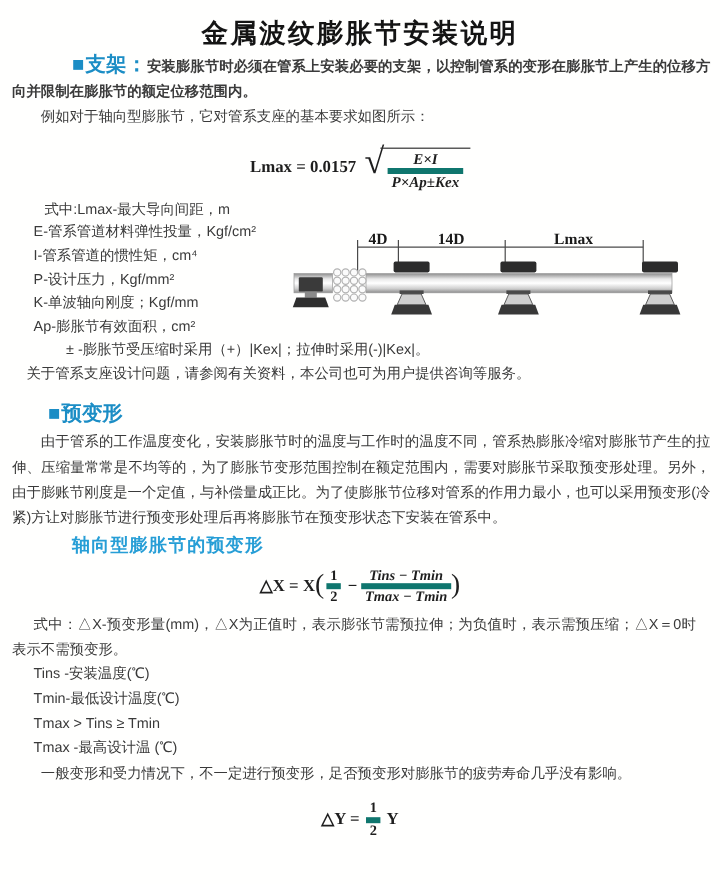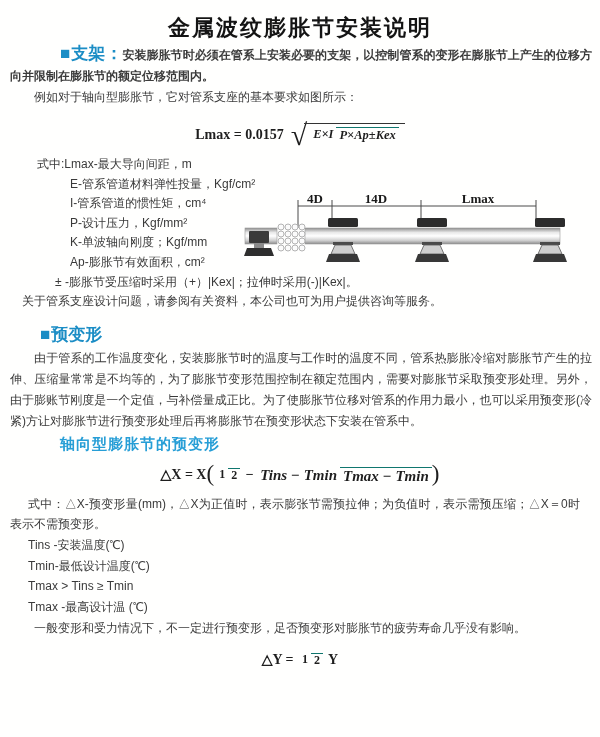--- a/index.html
+++ b/index.html
@@ -20,36 +20,36 @@
   .p-intro{
     margin:15px 8px 0 10px;line-height:21px;text-indent:50px;
     font-weight:bold;color:#3b3b3b;text-align:justify;
   }
   .p-line{margin:0 8px 0 10px;line-height:21px;text-indent:24px;}
   .p-just{margin:0 8px 0 10px;line-height:21px;text-indent:24px;text-align:justify;}
   
   .defs{margin-top:5px;}
   .def-line{line-height:19.6px;}
   .ind-a{margin-left:37px;}
-  .ind-b{margin-left:70px;}
+  .ind-b{margin-left:28px;}
   .ind-c{margin-left:55px;}
   .ind-d{margin-left:22px;}
   
   .formula{text-align:center;font-family:"Liberation Serif",serif;color:#1e1e1e;}
   .f1{margin:12px 0 2px;font-weight:bold;font-size:14px;}
   .f1 .lhs{margin-right:7px;vertical-align:middle;}
   .sqrt{display:inline-flex;align-items:flex-start;vertical-align:middle;}
   .rad{font-size:30px;font-weight:400;line-height:30px;margin-right:-3px;}
   .underroot{border-top:1.5px solid #333;padding:2px 6px 0;display:inline-block;margin-top:3px;}
-  .frac{display:inline-flex;flex-direction:row;vertical-align:middle;line-height:1.15;font-size:12.5px;text-align:center;}
-  .frac .den{border-top:1px solid #0f766e;padding:0 3px;}
+  .frac{display:inline-flex;flex-direction:column;vertical-align:middle;line-height:1.15;font-size:12.5px;text-align:center;}
+  .frac .den{border-top:5px solid #0f766e;padding:0 3px;}
   .frac .num{padding:0 3px;}
   .f1 .frac{font-style:italic;}
   .f2{margin:9px 0 5px;font-weight:bold;font-size:14px;}
-  .f2 .itfrac{font-style:italic;font-size:15px;}
+  .f2 .itfrac{font-style:italic;font-size:12px;}
   .paren{font-size:23px;font-weight:400;vertical-align:middle;position:relative;top:-2px;}
   .halffrac{font-size:12px;margin:0 2px;}
   .f3{margin:12px 0 6px;font-weight:bold;font-size:14px;}
   
   .note-wrap1{margin:2px 20px 0 10px;line-height:20.5px;text-indent:18px;text-align:justify;}
   .note-line{margin-left:28px;line-height:20.8px;}
   .note-last{margin:0 8px 0 10px;line-height:20.8px;text-indent:24px;}
   
   .sec-support{margin-top:0;}
   .sec-predef{margin:11px 0 2px 40px;}

